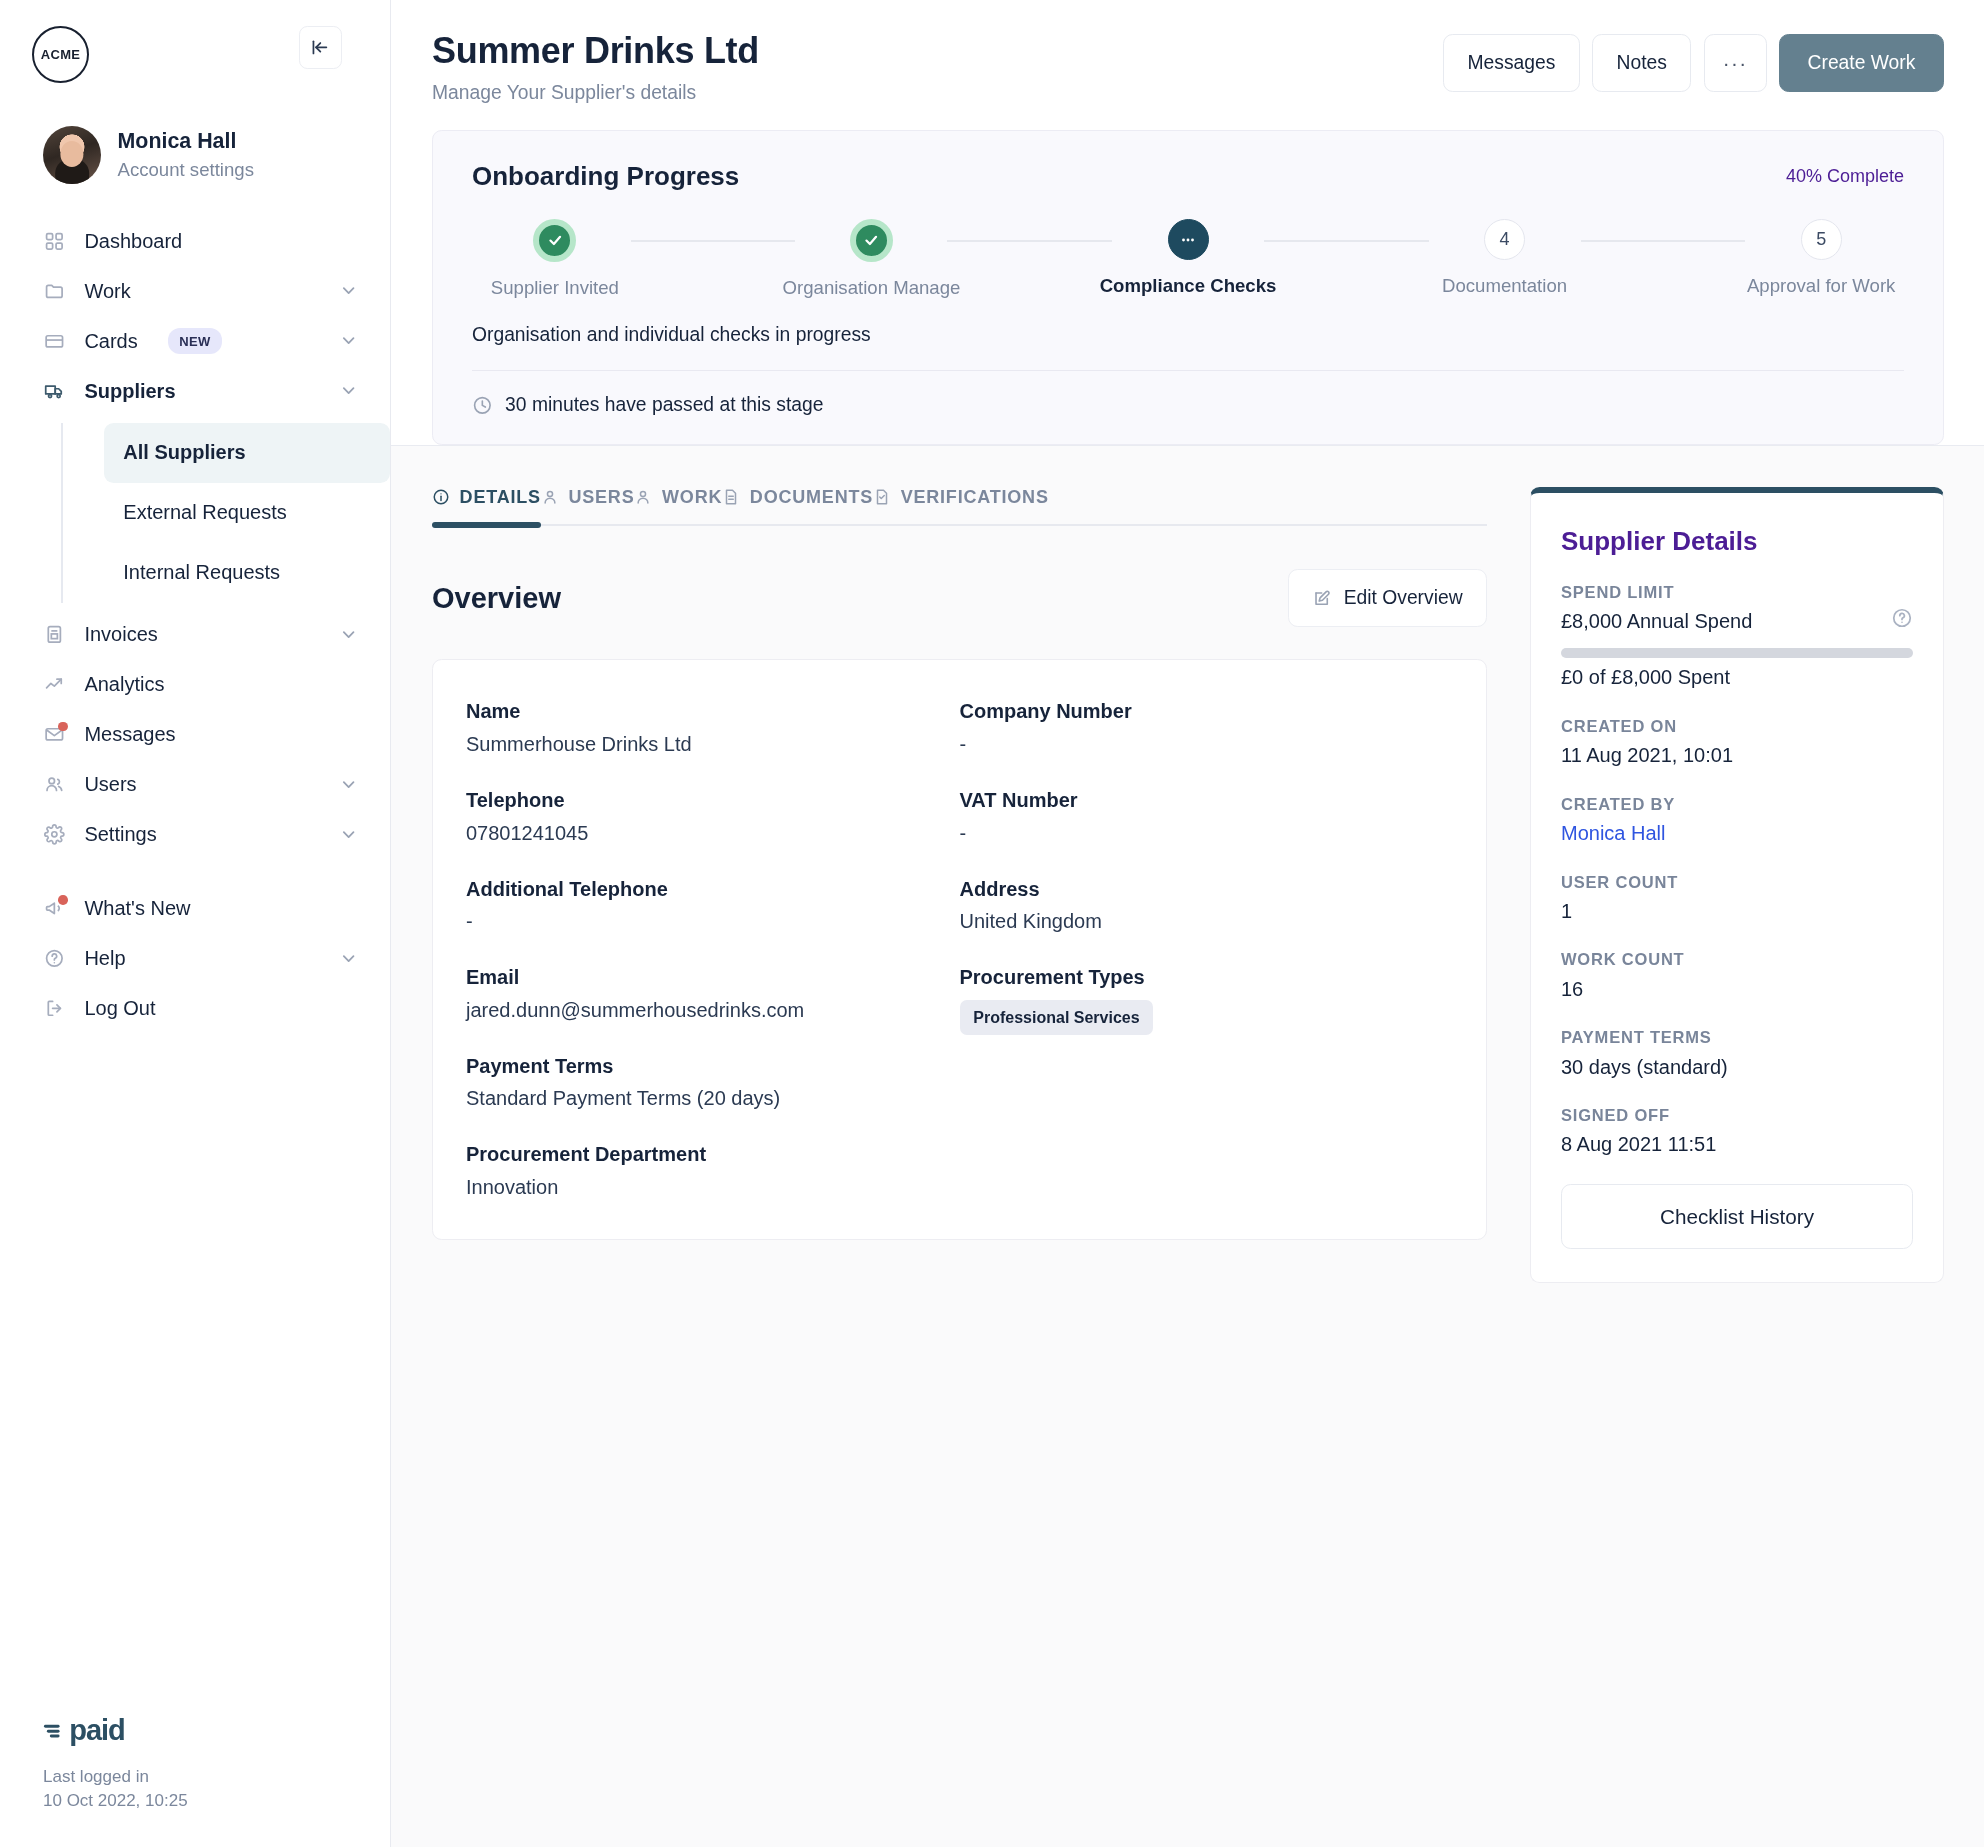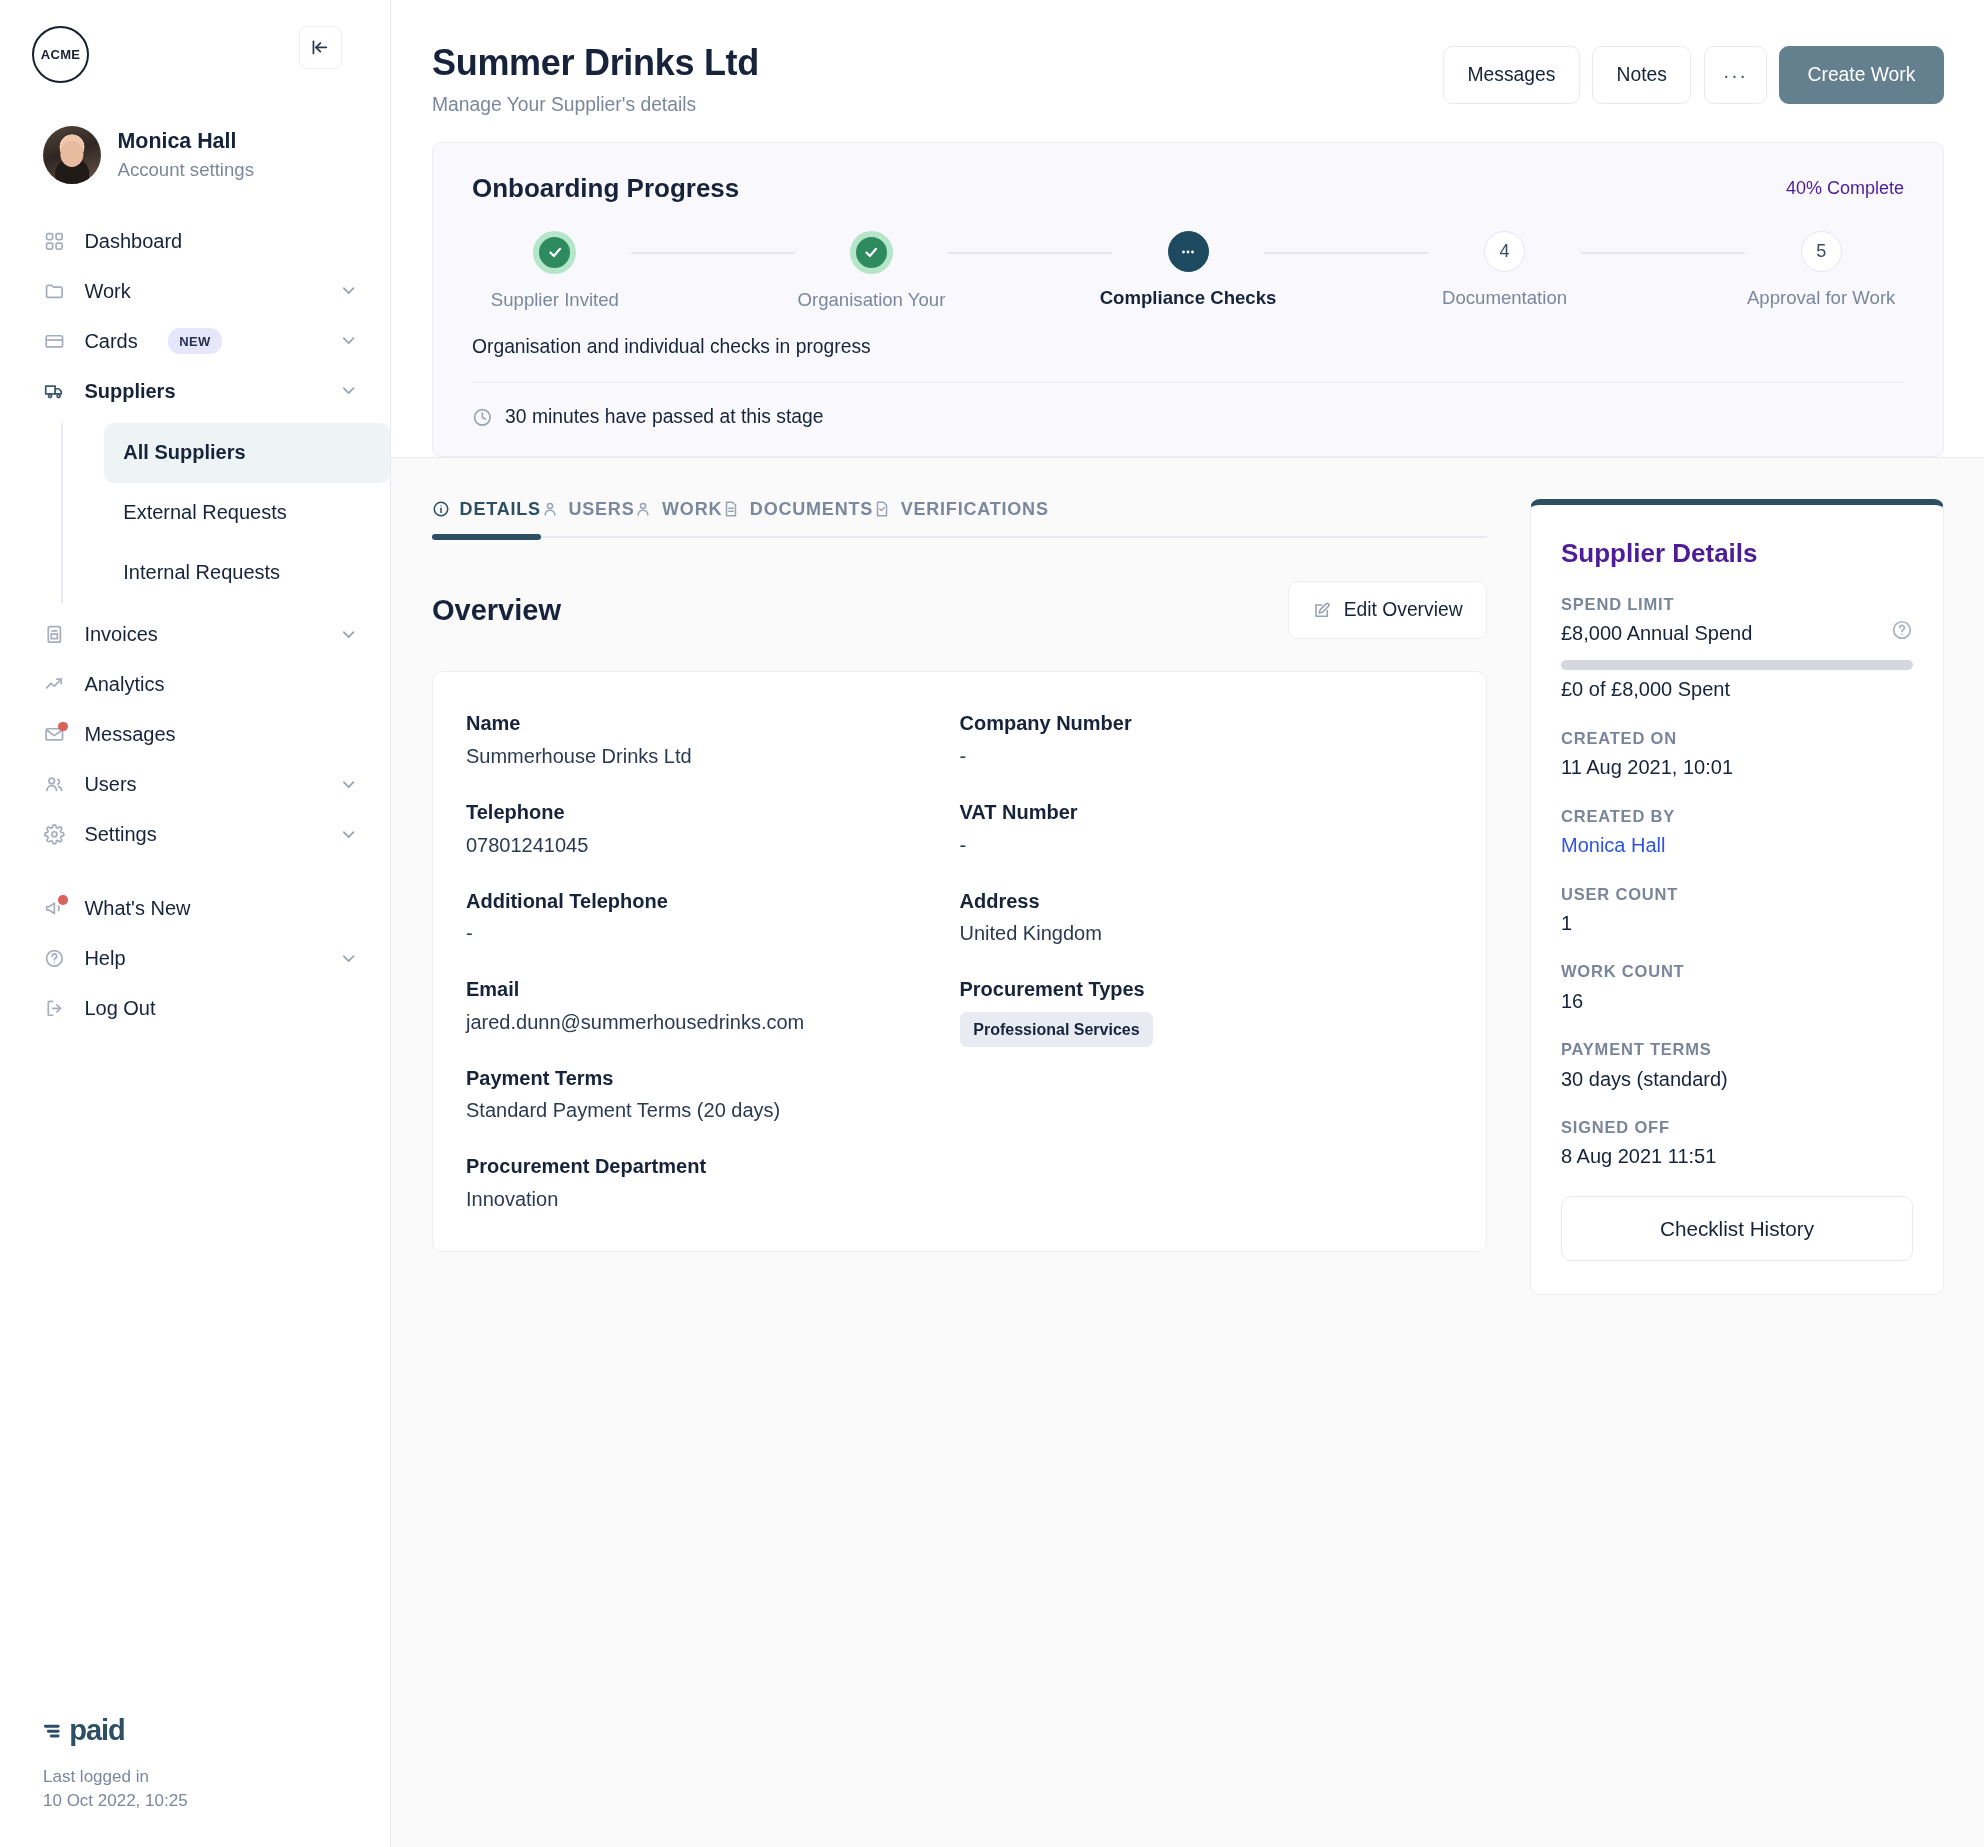--- a/index.html
+++ b/index.html
@@ -94,21 +94,21 @@
   .subnav-item.sel { background:#eef4f6; font-weight: 700; }
   .nav-gap { height: 23.4px; }
 
   .sb-footer { margin-top: auto; padding: 0 32px 33px 43px; }
   .paid-logo { display:flex; align-items:center; gap:2.8px; margin-bottom: 18px; }
   .paid-word { font-size: 29px; font-weight: 800; color:#2c4f63; letter-spacing:-1px; }
   .last-login { font-size: 17px; color:#7b879c; line-height: 1.45; }
 
   
   .main { flex: 1; display: flex; flex-direction: column; min-width: 0; background:#fff; }
-  .topwrap { background:#fff; padding: 42px 41px 0 41px; border-bottom: 1.4px solid #e9ebf1; }
+  .topwrap { background:#fff; padding: 30px 41px 0 41px; border-bottom: 1.4px solid #e9ebf1; }
   .title-row { display:flex; align-items:flex-start; justify-content:space-between; }
   .page-title { font-size: 36px; font-weight: 700; color:#16233a; letter-spacing:-0.3px; }
   .page-sub { font-size: 19.3px; color:#7b879c; margin-top: 9.6px; }
   .hdr-actions { display:flex; align-items:center; gap: 12.4px; margin-top: 4.1px; }
   .btn {
     border: 1.4px solid #e7eaf0; background:#fff; border-radius: 9.6px;
     height: 58px; padding: 0 23.4px; font-size: 19.3px; color:#16233a;
     display:flex; align-items:center; justify-content:center; font-family:inherit;
   }
   .btn.dots { padding: 0 18px; color:#4a5568; letter-spacing:1.4px; font-size:20.7px; }
@@ -464,21 +464,21 @@
             <div class="step-label">Supplier Invited</div>
           </div>
           <div class="connector"></div>
 
           <div class="step">
             <div class="step-circle done">
               <svg width="16.5" height="16.5" viewBox="0 0 24 24" fill="none" stroke="#fff" stroke-width="3.2" stroke-linecap="round" stroke-linejoin="round">
                   <polyline points="5,12.5 10,17.5 19,7"></polyline>
                 </svg>
             </div>
-            <div class="step-label">Organisation Your</div>
+            <div class="step-label">Organisation Manage</div>
           </div>
           <div class="connector"></div>
 
           <div class="step is-current">
             <div class="step-circle current">
               <svg width="18" height="18" viewBox="0 0 24 24" fill="#fff">
                   <circle cx="6" cy="12" r="1.9"></circle>
                   <circle cx="12" cy="12" r="1.9"></circle>
                   <circle cx="18" cy="12" r="1.9"></circle>
                 </svg>

